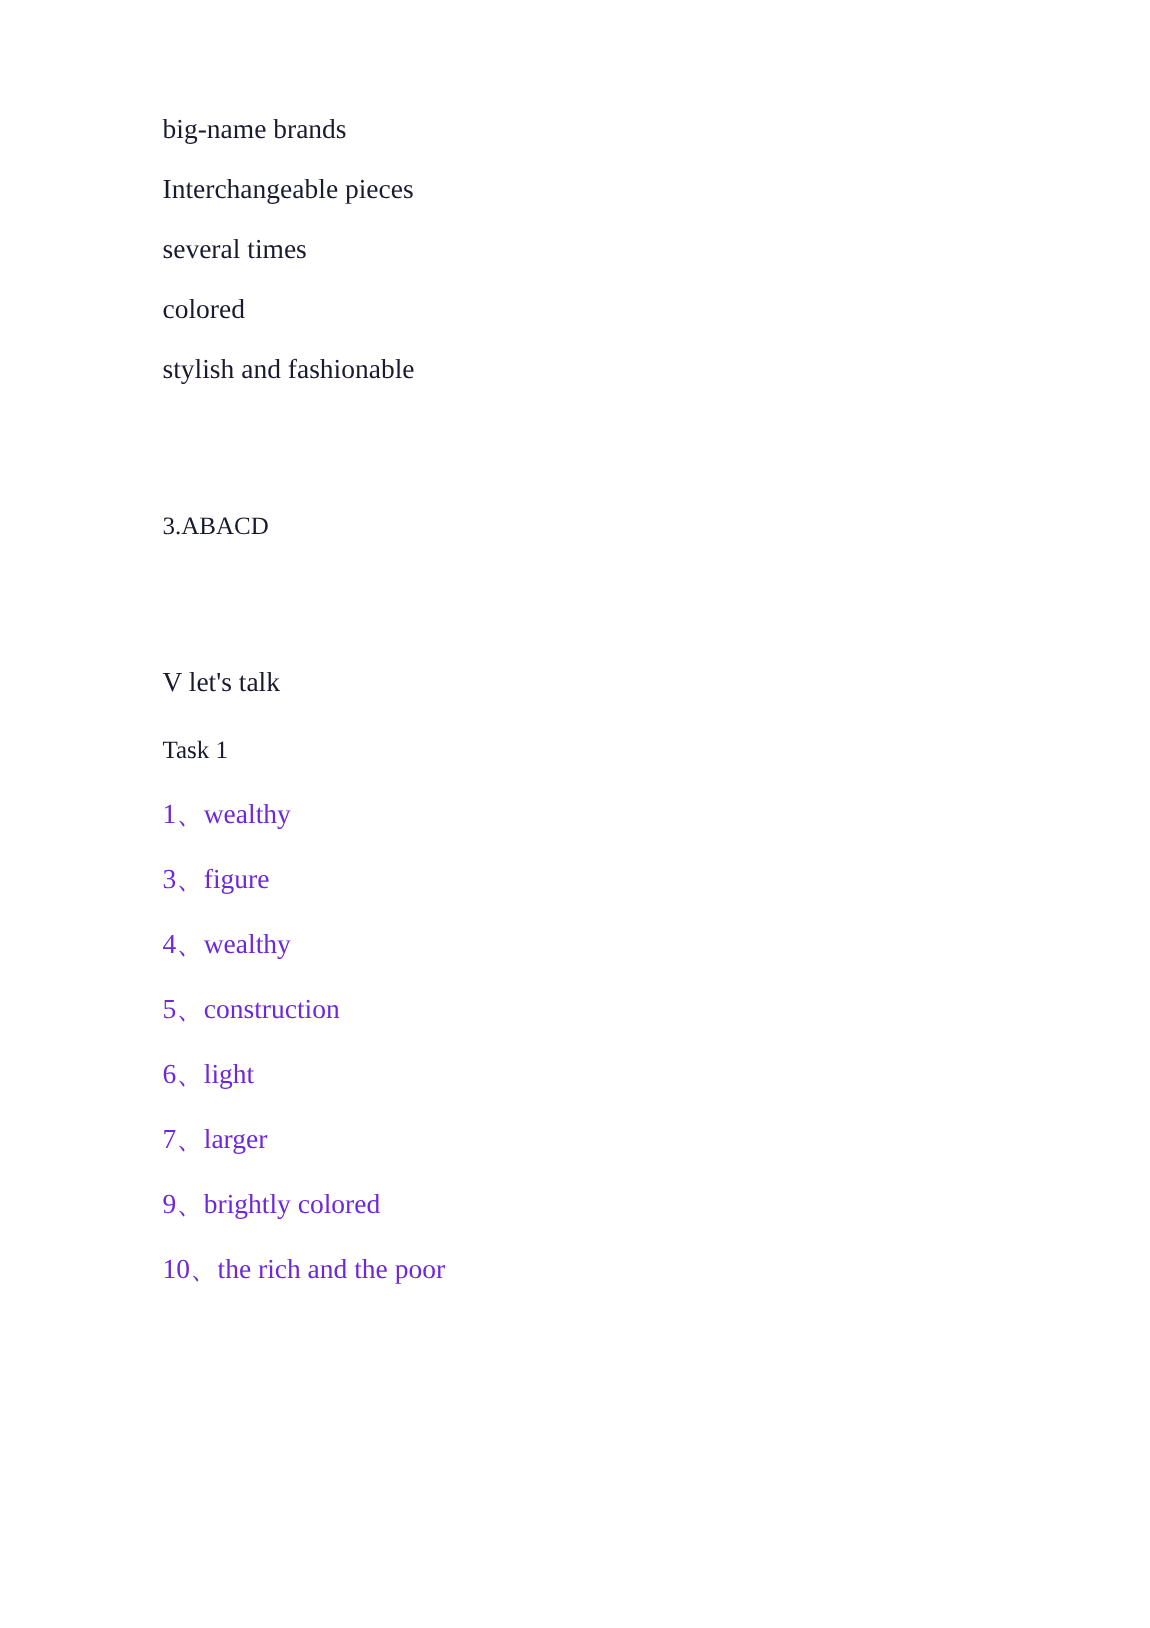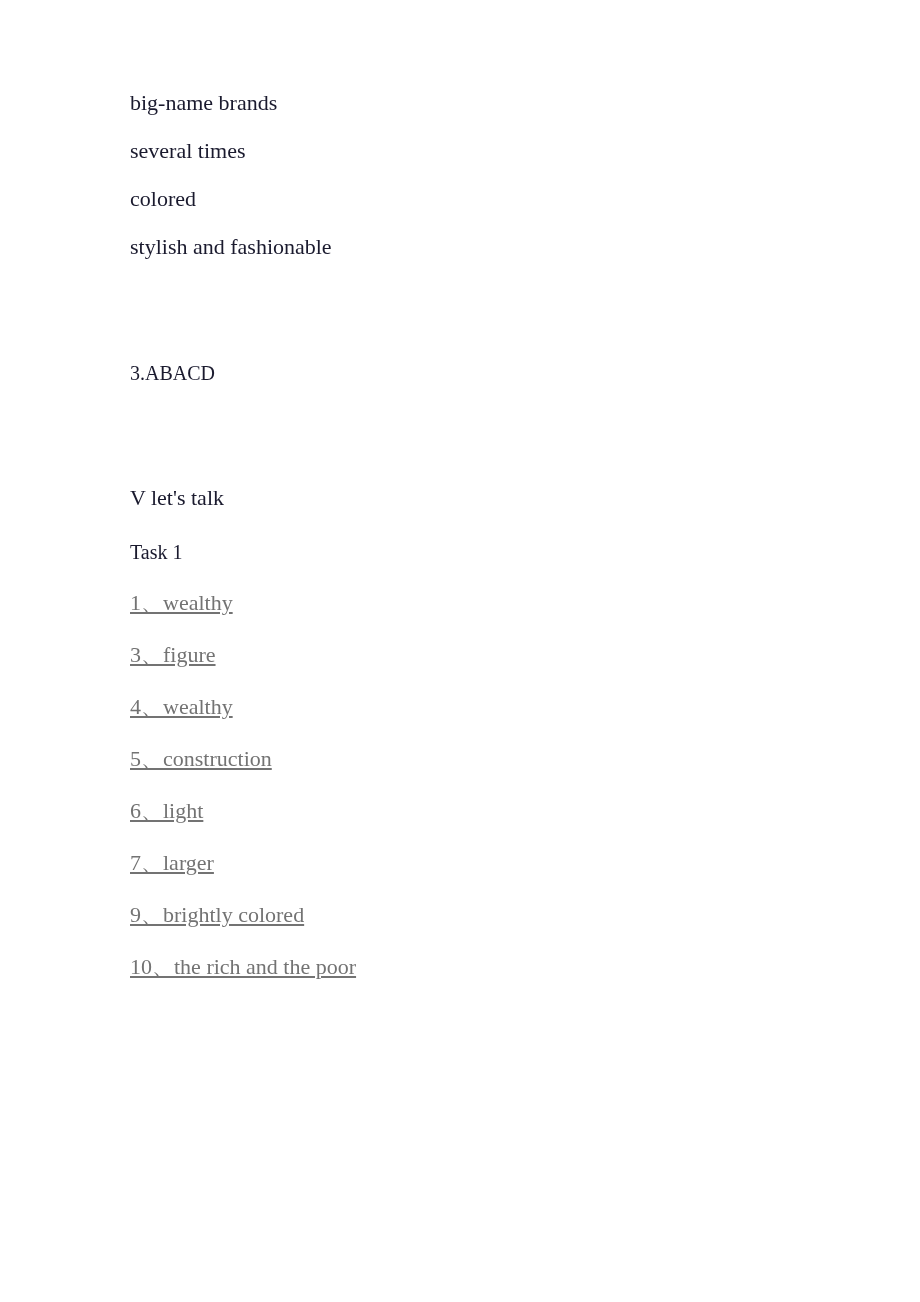--- a/index.html
+++ b/index.html
@@ -52,35 +52,35 @@
       color: #1a1a2e;
       margin-bottom: 24px;
     }
 
     .numbered-list {
       list-style: none;
     }
 
     .numbered-list li {
       font-size: 22px;
-      color: #737373;
+      color: #6d28d9;
       margin-bottom: 22px;
-      text-decoration: underline;
     }
 
     .spacer {
       height: 40px;
     }
   </style>
 </head>
 <body>
 
 <div class="section">
   <ul class="phrase-list">
     <li>big-name brands</li>
+    <li>Interchangeable pieces</li>
     <li>several times</li>
     <li>colored</li>
     <li>stylish and fashionable</li>
   </ul>
 </div>
 
 <div class="spacer"></div>
 
 <div class="section">
   <p class="section-label">3.ABACD</p>

